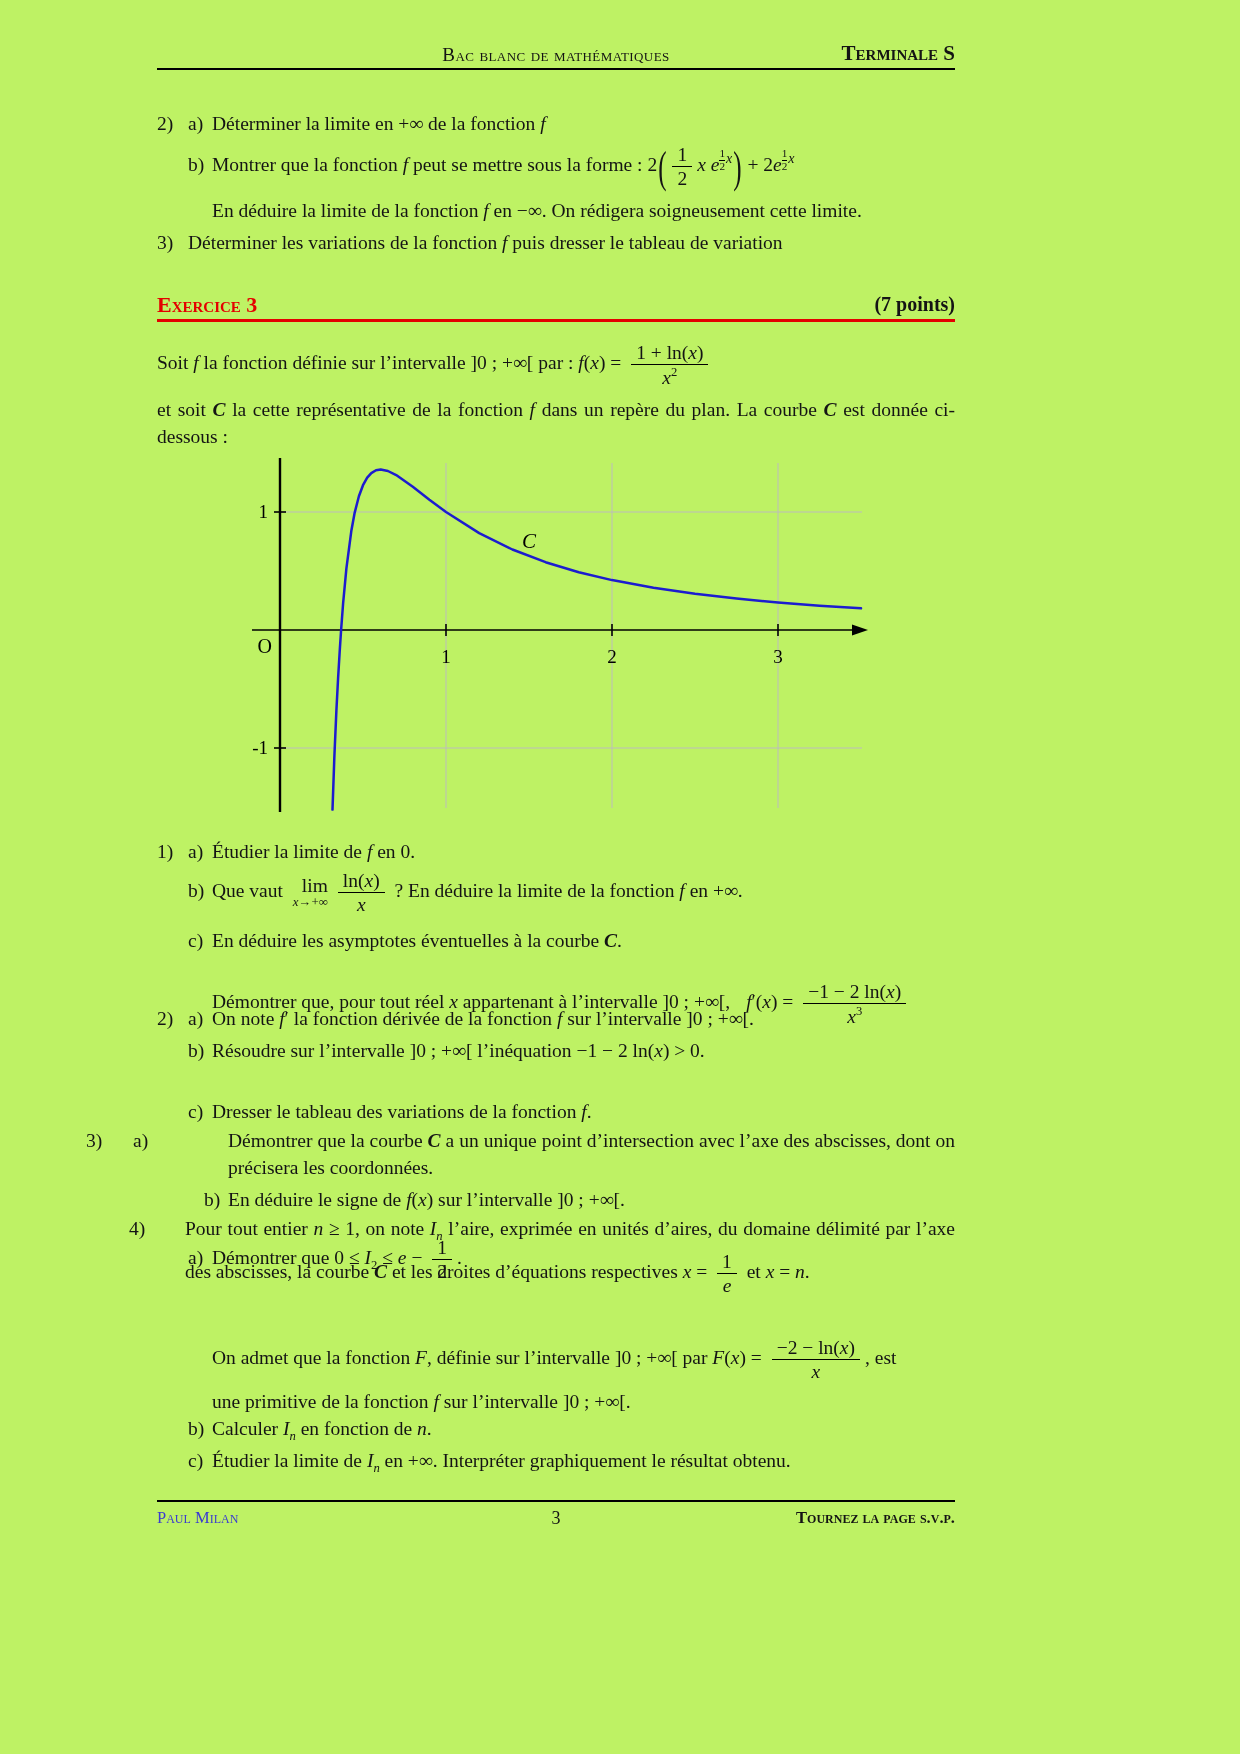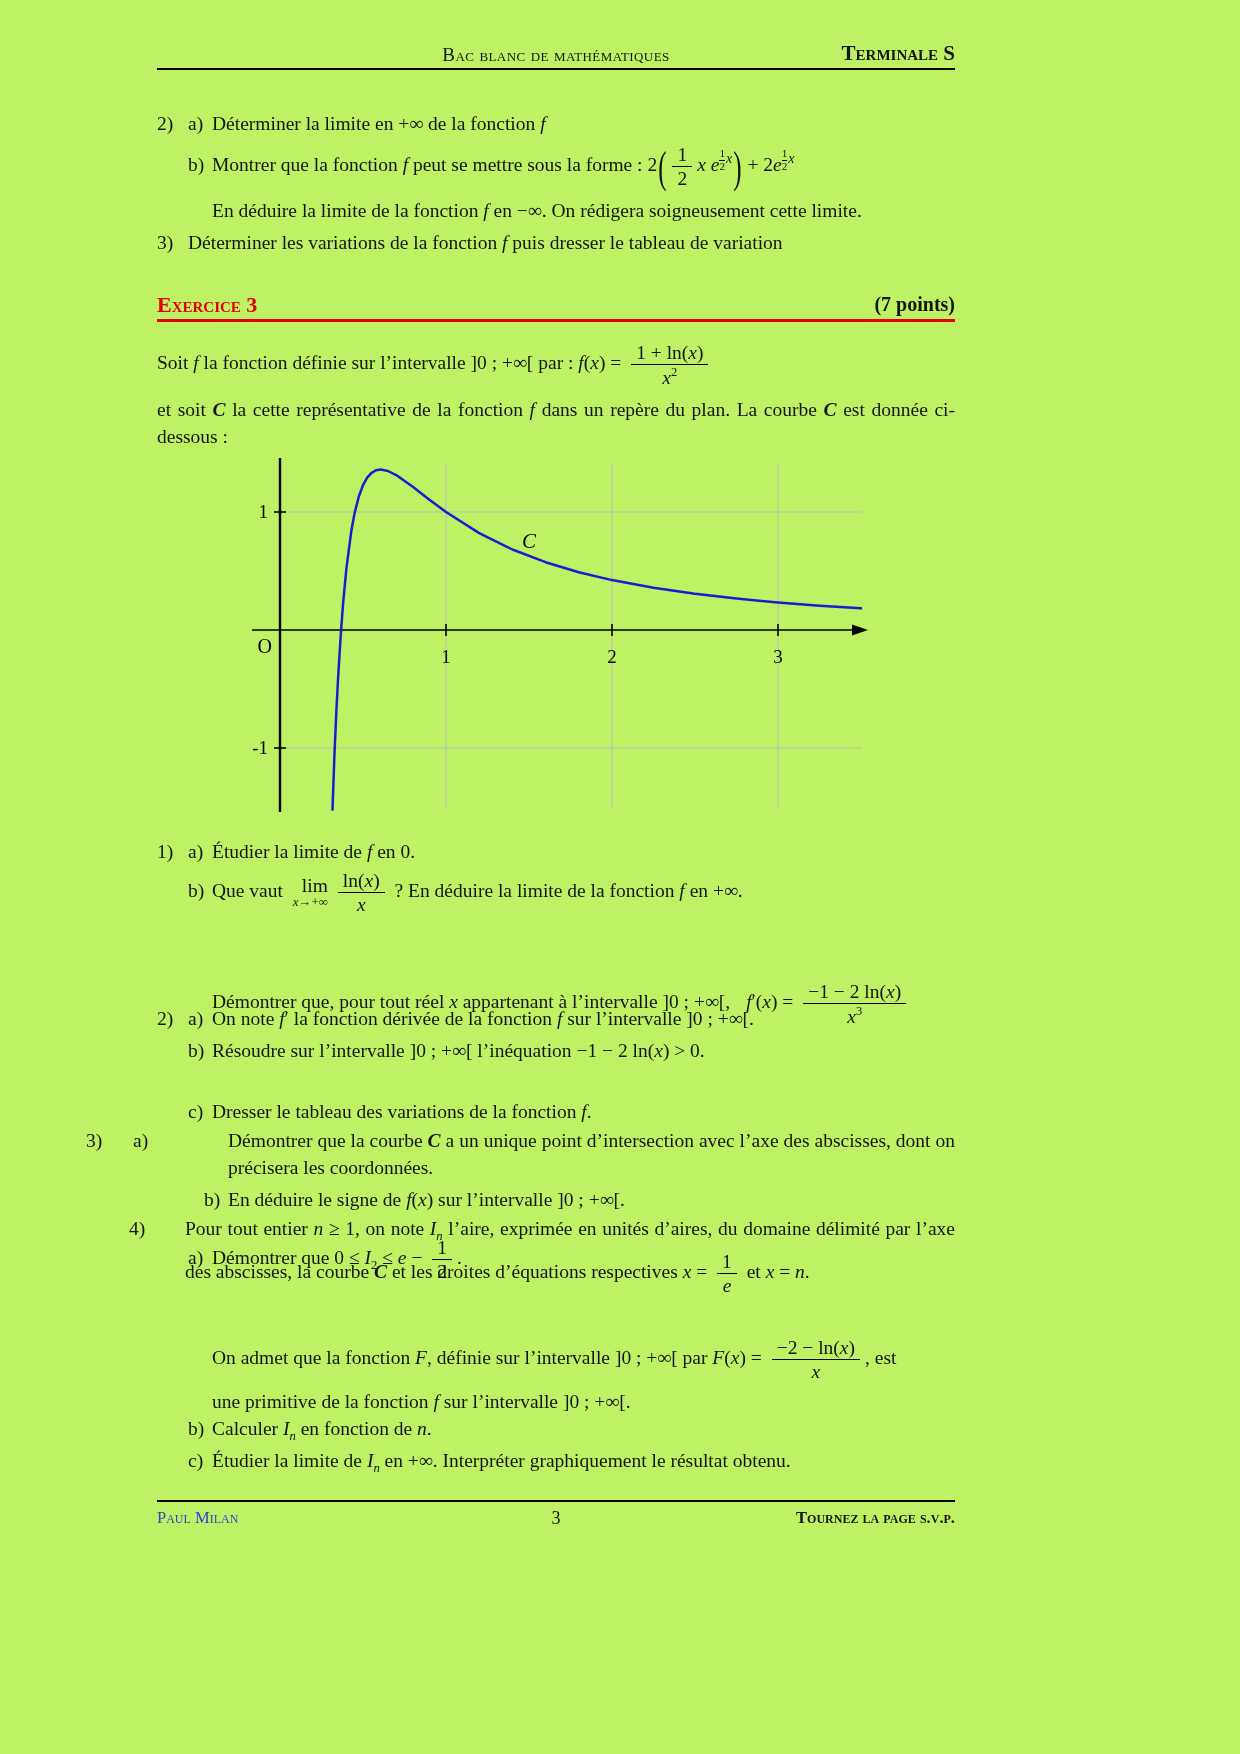--- a/index.html
+++ b/index.html
@@ -126,20 +126,23 @@
   </div>
 
   <div class="line" style="top:838px">
     <span class="n1">1)</span><span class="lb">a)</span><span>Étudier la limite de </span><span class="it">f</span><span> en 0.</span>
   </div>
 
   <div class="line pl31" style="top:869px">
     <span class="lb">b)</span><span>Que vaut </span><span class="lim"><span class="lw">lim</span><span class="ls"><span class="it">x</span><span>→+∞</span></span></span><span class="frac"><span class="num"><span>ln(</span><span class="it">x</span><span>)</span></span><span class="den it">x</span></span><span> ? En déduire la limite de la fonction </span><span class="it">f</span><span> en +∞.</span>
   </div>
 
+  <div class="line pl31" style="top:927px">
+    <span class="lb">c)</span><span>En déduire les asymptotes éventuelles à la courbe </span><span class="it b">C</span><span>.</span>
+  </div>
 
   <div class="line" style="top:1005px">
     <span class="n1">2)</span><span class="lb">a)</span><span>On note </span><span class="it">f</span><span>′</span><span> la fonction dérivée de la fonction </span><span class="it">f</span><span> sur l’intervalle ]0 ; +∞[.</span>
   </div>
 
   <div class="line pl55" style="top:980px">
     <span>Démontrer que, pour tout réel </span><span class="it">x</span><span> appartenant à l’intervalle ]0 ; +∞[,</span><span class="it mlx">f</span><span>′(</span><span class="it">x</span><span>) = </span><span class="frac"><span class="num"><span>−1 − 2 ln(</span><span class="it">x</span><span>)</span></span><span class="den"><span class="it">x</span><sup class="s2">3</sup></span></span>
   </div>
 
   <div class="line pl31" style="top:1037px">

